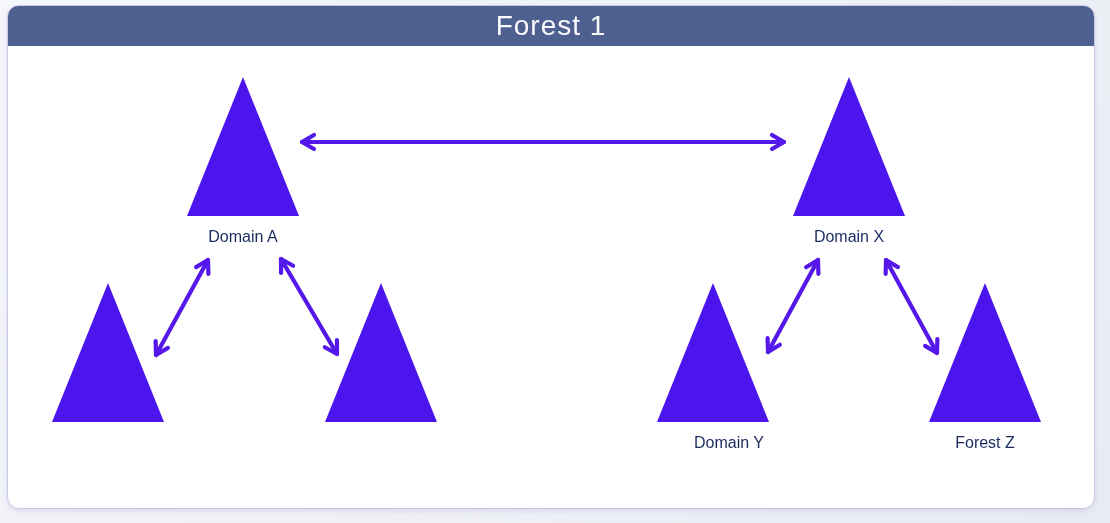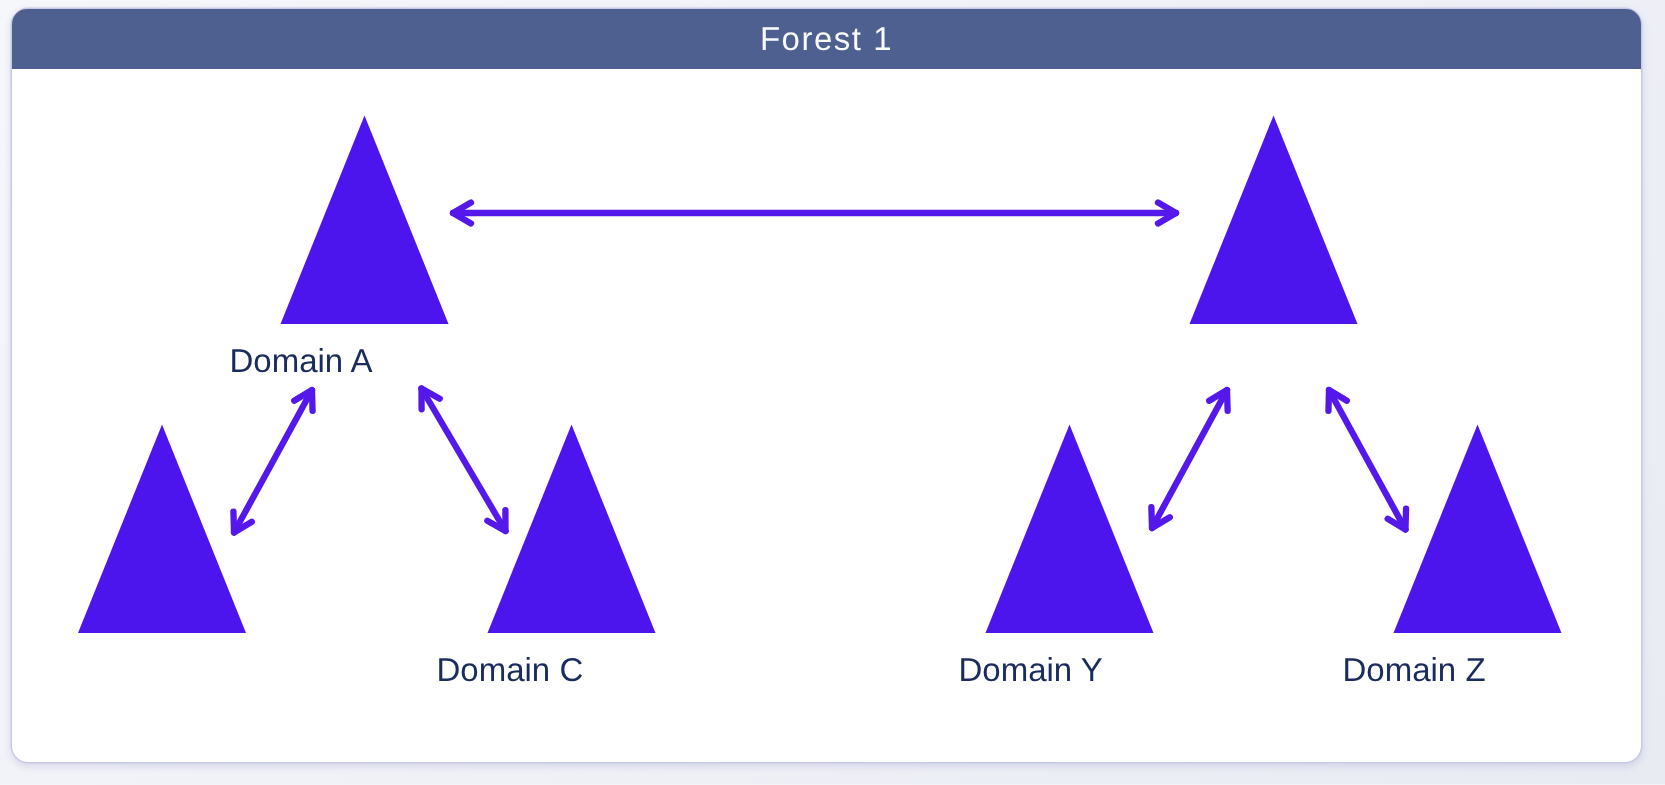--- a/index.html
+++ b/index.html
@@ -33,21 +33,21 @@
     right: 0;
     height: 40px;
     background: var(--header-bg, #4E6090);
     border-radius: 10px 10px 0 0;
     display: flex;
     align-items: center;
     justify-content: center;
   }
   .card-title {
     color: var(--header-text, #FAFAFC);
-    font-size: 22px;
+    font-size: 28px;
     letter-spacing: 1px;
     font-weight: 400;
   }
   .arrows {
     position: absolute;
     left: 0;
     top: 0;
     width: 1110px;
     height: 523px;
     pointer-events: none;
@@ -63,21 +63,22 @@
     position: absolute;
     width: 0;
     height: 0;
     border-left: 56px solid transparent;
     border-right: 56px solid transparent;
     border-bottom: 139px solid var(--triangle-fill, #4C15EE);
   }
   .domain-label {
     position: absolute;
     width: 180px;
-    font-size: 22px;
+    text-align: center;
+    font-size: 16px;
     color: var(--label-text, #1A2B5E);
     font-weight: 400;
   }
 </style>
 </head>
 <body>
 
 <div class="stage">
 
   <div class="card">
@@ -98,23 +99,23 @@
     <line class="arrow-stroke" x1="818" y1="260" x2="768" y2="352" marker-start="url(#ah)" marker-end="url(#ah)"></line>
     <line class="arrow-stroke" x1="886" y1="260" x2="937" y2="353" marker-start="url(#ah)" marker-end="url(#ah)"></line>
   </svg>
 
   <div class="triangle" style="left:187px; top:77px;"></div>
   <div class="domain-label" style="left:153px; top:228px;">Domain A</div>
 
   <div class="triangle" style="left:52px; top:283px;"></div>
 
   <div class="triangle" style="left:325px; top:283px;"></div>
-  <div class="domain-label" style="left:291px; top:434px;">Domain C</div>
 
   <div class="triangle" style="left:793px; top:77px;"></div>
+  <div class="domain-label" style="left:759px; top:228px;">Domain X</div>
 
   <div class="triangle" style="left:657px; top:283px;"></div>
   <div class="domain-label" style="left:639px; top:434px;">Domain Y</div>
 
   <div class="triangle" style="left:929px; top:283px;"></div>
-  <div class="domain-label" style="left:895px; top:434px;">Domain Z</div>
+  <div class="domain-label" style="left:895px; top:434px;">Forest Z</div>
 
 </div>
 
 </body></html>

